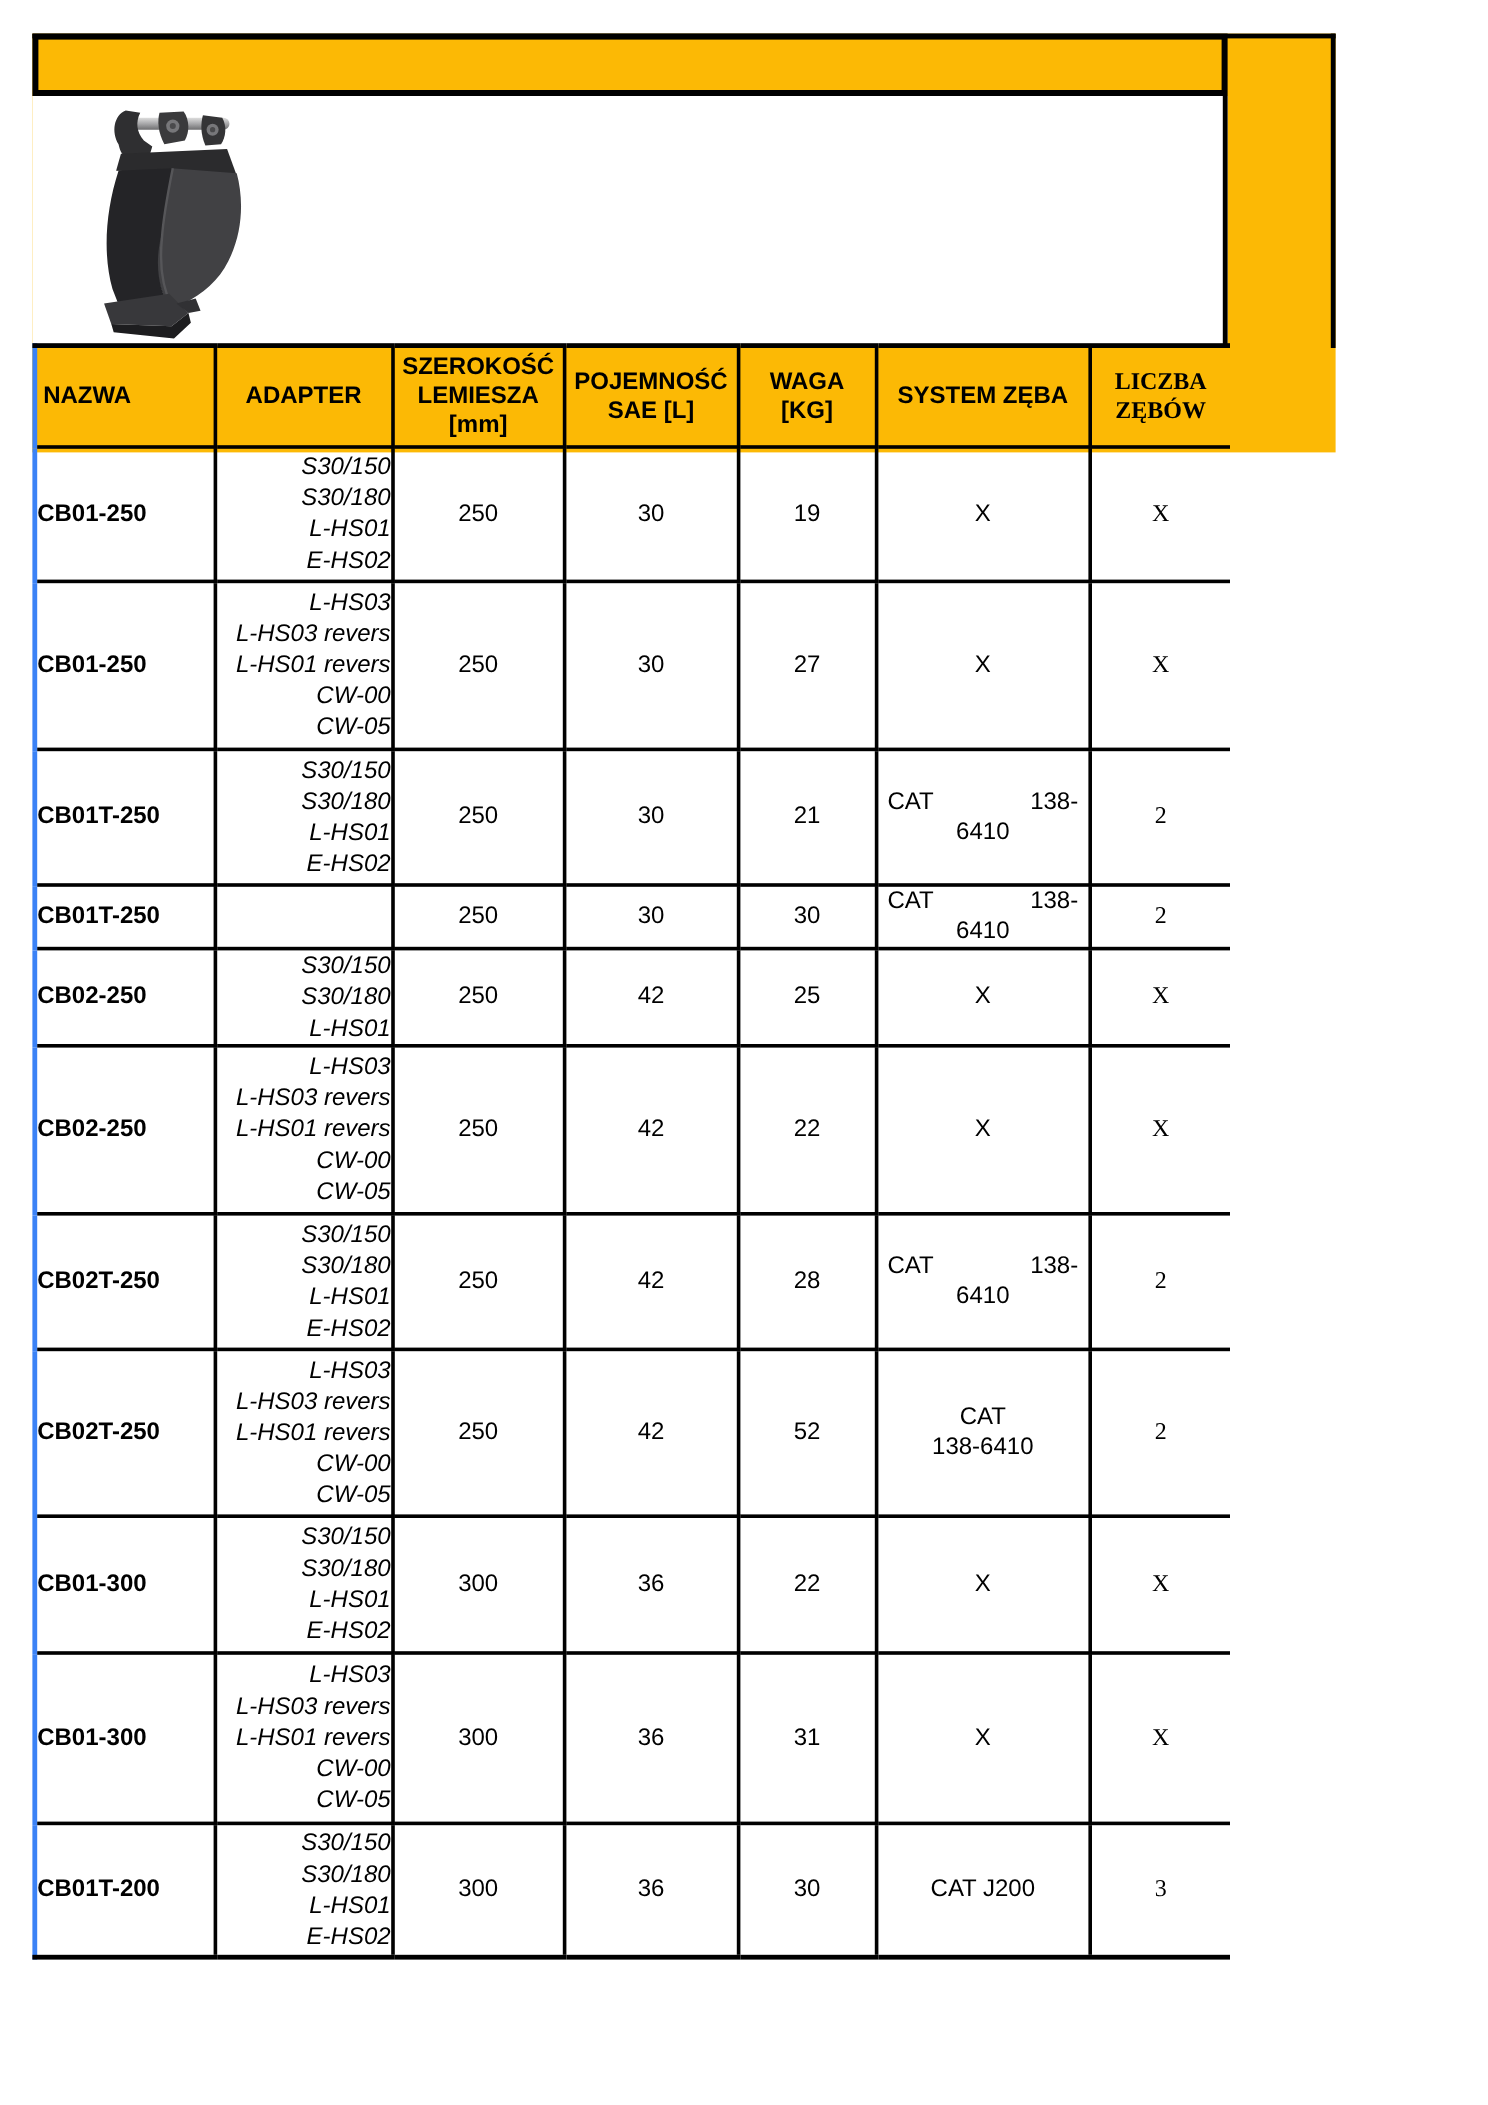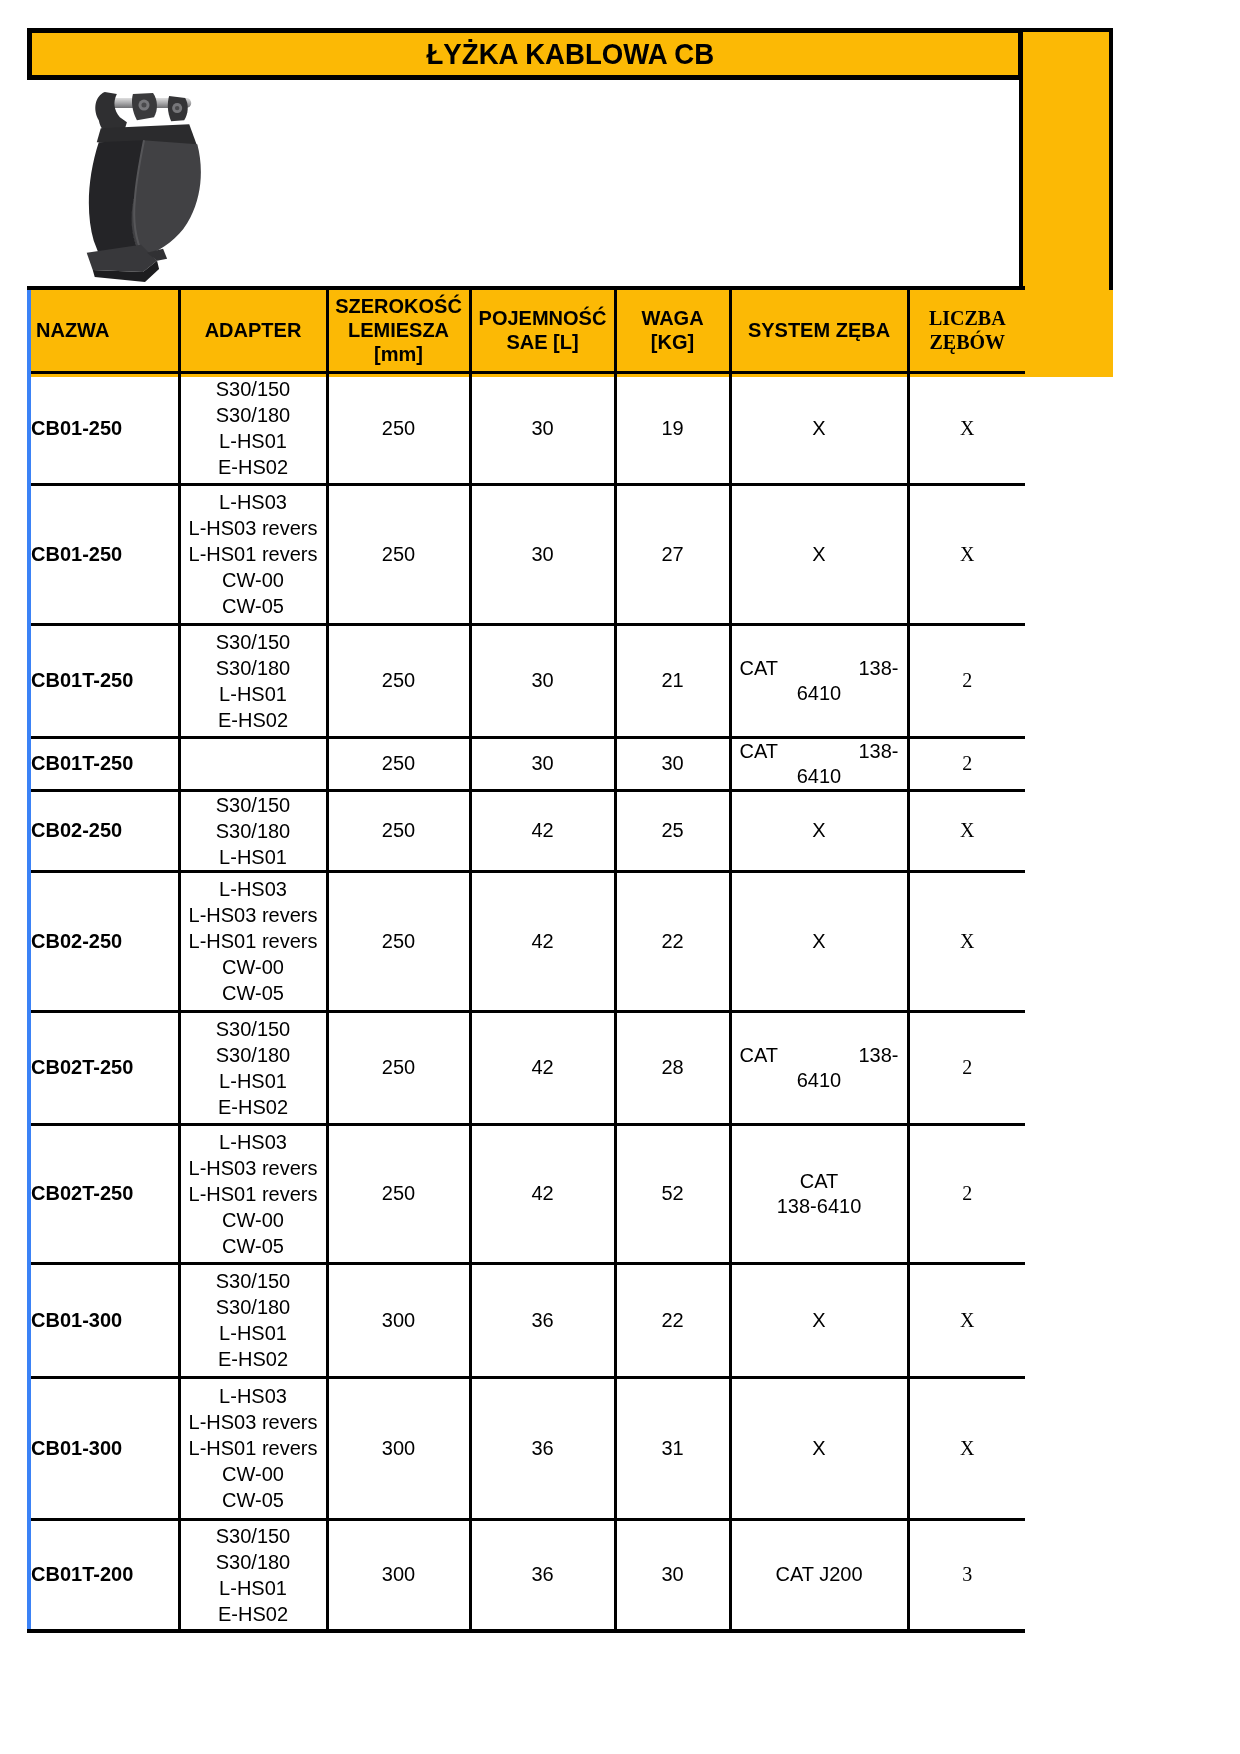--- a/index.html
+++ b/index.html
@@ -82,39 +82,36 @@
     font-weight: bold;
     line-height: 24px;
     text-align: center;
     white-space: pre-line;
   }
   table.spec th.h-left { text-align: left; padding-left: 5px; }
   table.spec .col-first { border-left: 4px solid #3b82f6; }
   table.spec .col-last  { border-right: 0; font-family: Liberation Serif, serif; }
   table.spec tr.last-row td { border-bottom: 4px solid #000; }
   td.c-name  { font-weight: bold; text-align: left; padding-left: 5px; font-size: 21px; margin-left: 28px; }
-  td.c-adapt { text-align: center; padding-left: 6px; line-height: 26px; white-space: pre-line; }
+  td.c-adapt { text-align: right; padding-left: 6px; line-height: 26px; white-space: pre-line; font-style: italic; }
   td.c-num   { text-align: center; }
   td.c-sys   { text-align: center; line-height: 25px; }
   .sys-jline { display: flex; justify-content: space-between; padding: 0 8px; }
   .sys-l2    { text-align: center; }
 </style>
 </head>
 <body>
 
 <div class="page">
 
   <div class="banner"></div>
   <div class="banner-top-line"></div>
   <div class="banner-right-line"></div>
 
   <div class="title-box"></div>
-  <div class="title-text">
-    <span>ŁYŻKA KABLOWA CB</span>
-  </div>
 
   <div class="image-box">
     <svg class="bucket-svg" viewBox="0 0 120 195" aria-hidden="true">
       <defs>
         <linearGradient id="pin" x1="0" y1="0" x2="0" y2="1">
           <stop offset="0" stop-color="#dedede"></stop>
           <stop offset="0.5" stop-color="#a8a8aa"></stop>
           <stop offset="1" stop-color="#6e6e70"></stop>
         </linearGradient>
       </defs>

